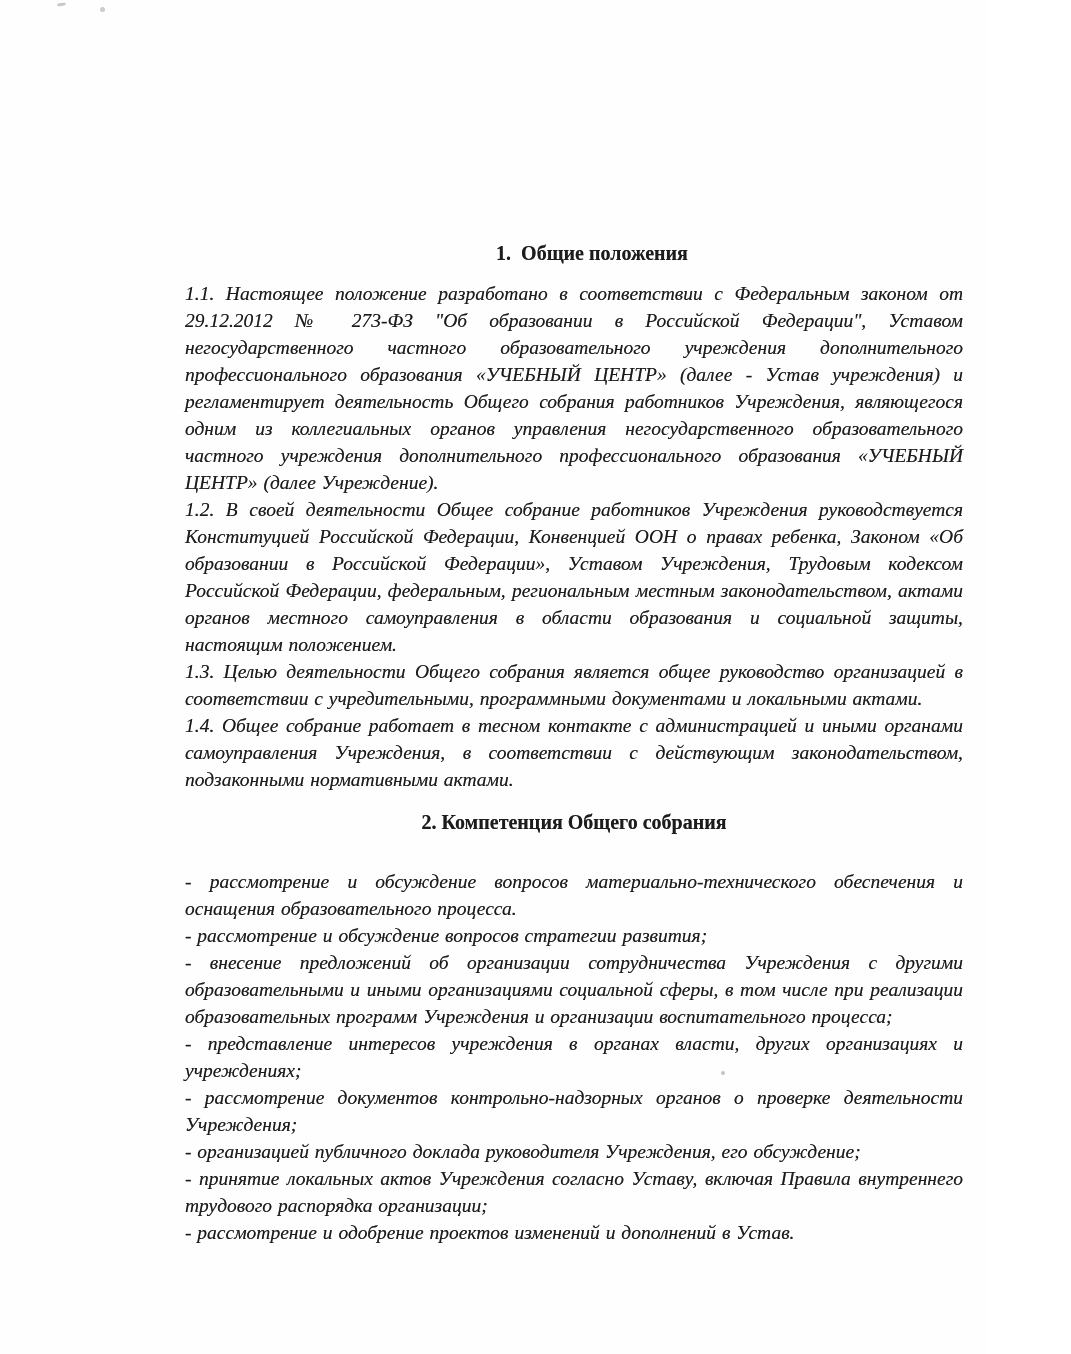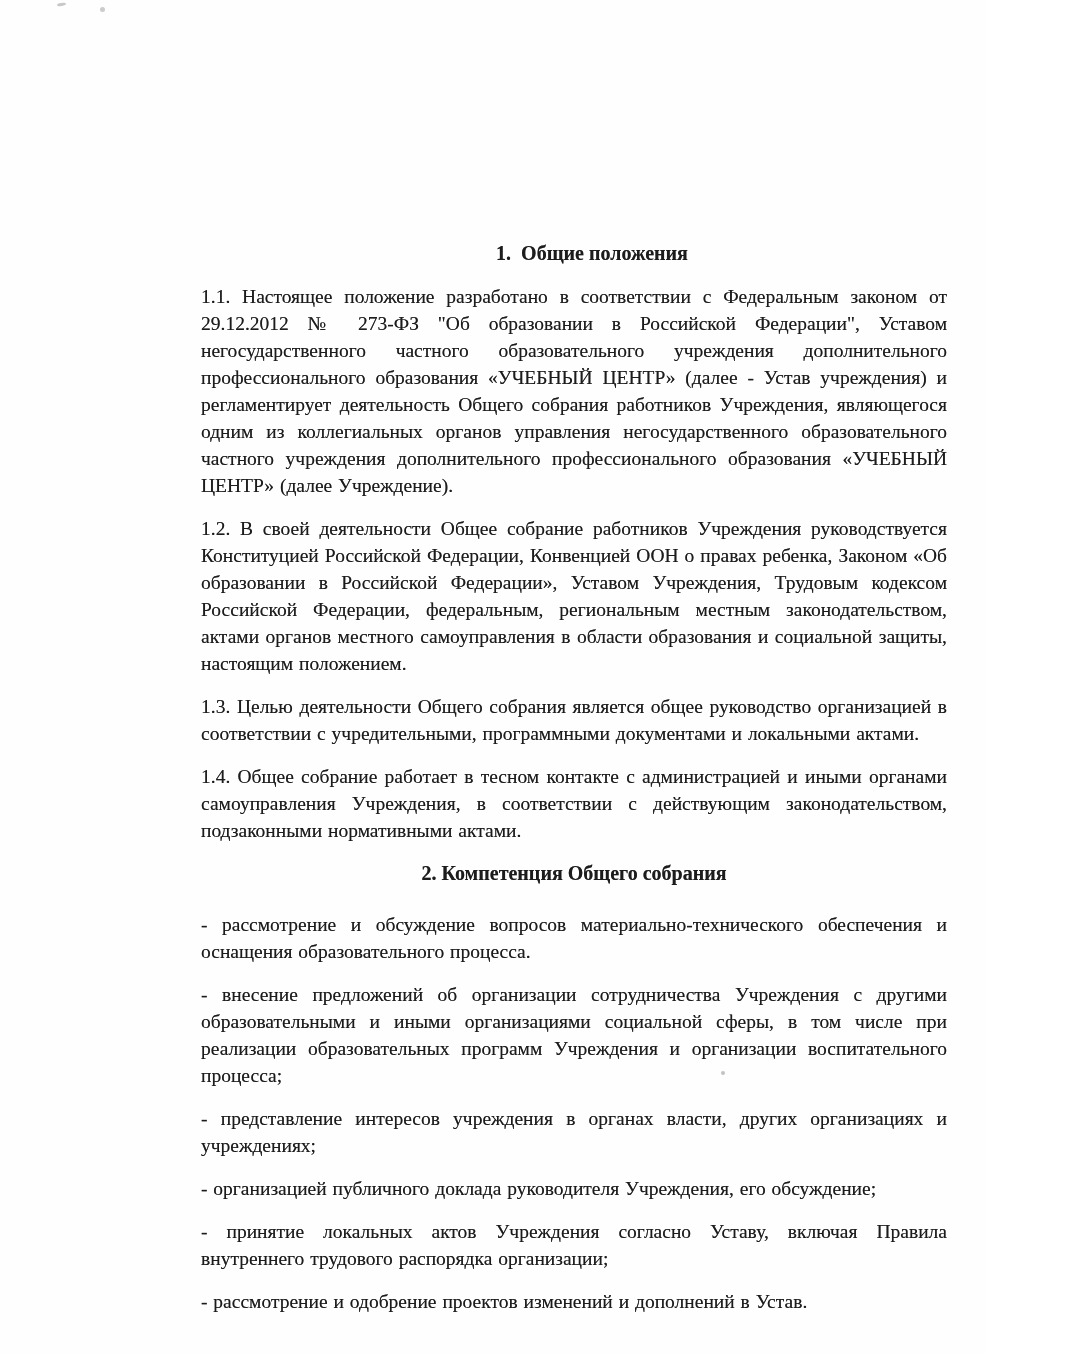--- a/index.html
+++ b/index.html
@@ -31,26 +31,27 @@
     text-align: center;
     margin: 0;
     line-height: 27px;
   }
   .h1 {
     padding-left: 36px;
     margin-bottom: 13px;
   }
   .h2 {
     margin-top: 16px;
-    margin-bottom: 24px;
+    margin-bottom: 32px;
   }
   .para {
-    margin: 16px;
+    margin: 0;
     text-align: justify;
     word-spacing: 1px;
+    font-style: italic;
   }
   .speck {
     position: absolute;
     background: #9a9a9a;
     border-radius: 50%;
   }
   .s1 { left: 57px;  top: 3px;    width: 9px; height: 3px; transform: rotate(-8deg); opacity: .55; }
   .s2 { left: 100px; top: 7px;    width: 5px; height: 5px; opacity: .5; }
   .s3 { left: 721px; top: 1071px; width: 4px; height: 4px; opacity: .6; }
 </style>
@@ -67,19 +68,21 @@
 
     <p class="para">1.1. Настоящее положение разработано в соответствии с Федеральным законом от 29.12.2012 № 273-ФЗ "Об образовании в Российской Федерации", Уставом негосударственного частного образовательного учреждения дополнительного профессионального образования «УЧЕБНЫЙ ЦЕНТР» (далее - Устав учреждения) и регламентирует деятельность Общего собрания работников Учреждения, являющегося одним из коллегиальных органов управления негосударственного образовательного частного учреждения дополнительного профессионального образования «УЧЕБНЫЙ ЦЕНТР» (далее Учреждение).</p>
     <p class="para">1.2. В своей деятельности Общее собрание работников Учреждения руководствуется Конституцией Российской Федерации, Конвенцией ООН о правах ребенка, Законом «Об образовании в Российской Федерации», Уставом Учреждения, Трудовым кодексом Российской Федерации, федеральным, региональным местным законодательством, актами органов местного самоуправления в области образования и социальной защиты, настоящим положением.</p>
     <p class="para">1.3. Целью деятельности Общего собрания является общее руководство организацией в соответствии с учредительными, программными документами и локальными актами.</p>
     <p class="para">1.4. Общее собрание работает в тесном контакте с администрацией и иными органами самоуправления Учреждения, в соответствии с действующим законодательством, подзаконными нормативными актами.</p>
 
     <h2 class="heading h2">2. Компетенция Общего собрания</h2>
 
 
     <p class="para">- рассмотрение и обсуждение вопросов материально-технического обеспечения и оснащения образовательного процесса.</p>
+    <p class="para">- рассмотрение и обсуждение вопросов стратегии развития;</p>
     <p class="para">- внесение предложений об организации сотрудничества Учреждения с другими образовательными и иными организациями социальной сферы, в том числе при реализации образовательных программ Учреждения и организации воспитательного процесса;</p>
     <p class="para">- представление интересов учреждения в органах власти, других организациях и учреждениях;</p>
+    <p class="para">- рассмотрение документов контрольно-надзорных органов о проверке деятельности Учреждения;</p>
     <p class="para">- организацией публичного доклада руководителя Учреждения, его обсуждение;</p>
     <p class="para">- принятие локальных актов Учреждения согласно Уставу, включая Правила внутреннего трудового распорядка организации;</p>
     <p class="para">- рассмотрение и одобрение проектов изменений и дополнений в Устав.</p>
   </main>
 </div>
 
 </body></html>

